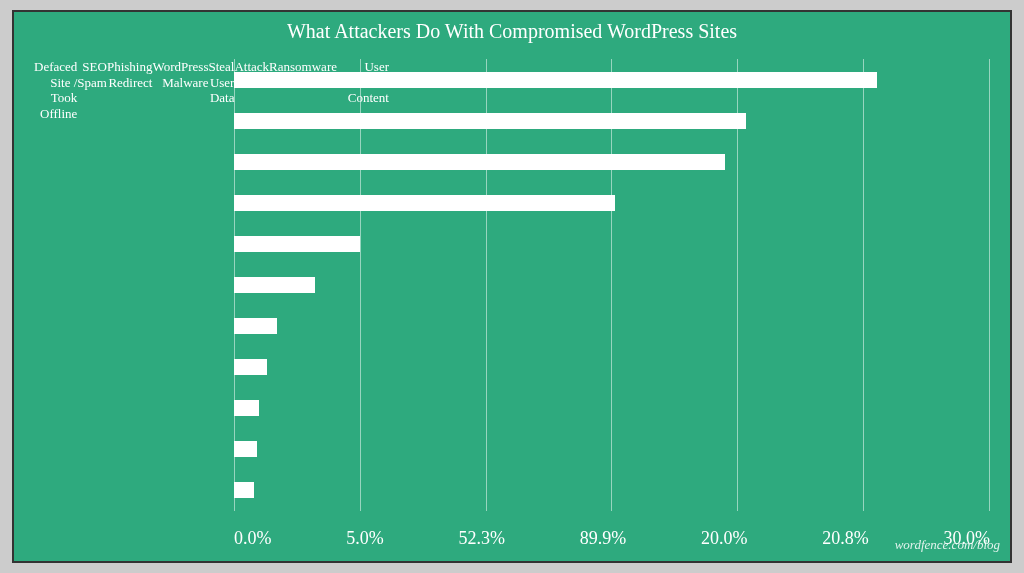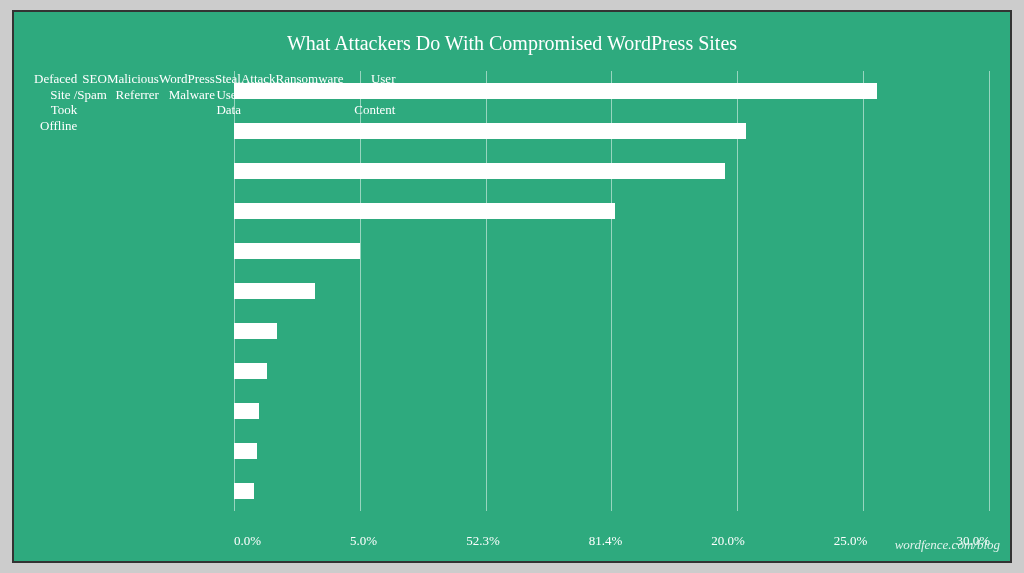--- a/index.html
+++ b/index.html
@@ -11,21 +11,21 @@
       justify-content: center;
       min-height: 100vh;
       font-family: Georgia, 'Times New Roman', serif;
     }
 
     .chart-container {
       background: #2eaa7e;
       border: 2px solid #333;
       width: 1000px;
       height: 553px;
-      padding: 20px 20px 50px 20px;
+      padding: 8px 20px 50px 20px;
       position: relative;
       display: flex;
       flex-direction: column;
     }
 
     .chart-title {
       text-align: center;
       color: white;
       font-size: 20px;
       font-weight: normal;
@@ -100,21 +100,21 @@
       position: absolute;
       bottom: -38px;
       left: 0;
       right: 0;
       display: flex;
       justify-content: space-between;
     }
 
     .x-tick {
       color: white;
-      font-size: 13px;
+      font-size: 18px;
       font-family: Georgia, serif;
       text-align: center;
     }
 
     .watermark {
       position: absolute;
       bottom: 8px;
       right: 10px;
       color: rgba(255,255,255,0.85);
       font-size: 13px;
@@ -125,21 +125,21 @@
 </head>
 <body>
 
 <div class="chart-container">
   <div class="chart-title">What Attackers Do With Compromised WordPress Sites</div>
 
   <div class="chart-body">
     <div class="y-labels" id="y-labels-container">
     <div class="y-label">Defaced Site / Took Offline</div>
         <div class="y-label">SEO Spam</div>
-        <div class="y-label">Malicious Referrer</div>
+        <div class="y-label">Phishing Redirect</div>
         <div class="y-label">WordPress Malware</div>
         <div class="y-label">Steal User Data</div>
         <div class="y-label">Attack Site</div>
         <div class="y-label">Ransomware</div>
         <div class="y-label">User Malicious Content</div>
       </div>
 
     <div class="plot-area" id="plot-area-container">
       <div class="grid-lines" id="grid-lines-container">
       <div class="grid-line"></div>
@@ -182,22 +182,22 @@
             <div class="bar" style="width: 3%;"></div>
           </div>
           <div class="bar-row">
             <div class="bar" style="width: 2.66667%;"></div>
           </div>
         </div>
       <div class="x-axis" id="x-axis-container">
       <div class="x-tick">0.0%</div>
           <div class="x-tick">5.0%</div>
           <div class="x-tick">52.3%</div>
-          <div class="x-tick">81.4%</div>
+          <div class="x-tick">89.9%</div>
           <div class="x-tick">20.0%</div>
-          <div class="x-tick">25.0%</div>
+          <div class="x-tick">20.8%</div>
           <div class="x-tick">30.0%</div>
         </div>
     </div>
   </div>
 
   <div class="watermark">wordfence.com/blog</div>
 </div>
 
 </body></html>

